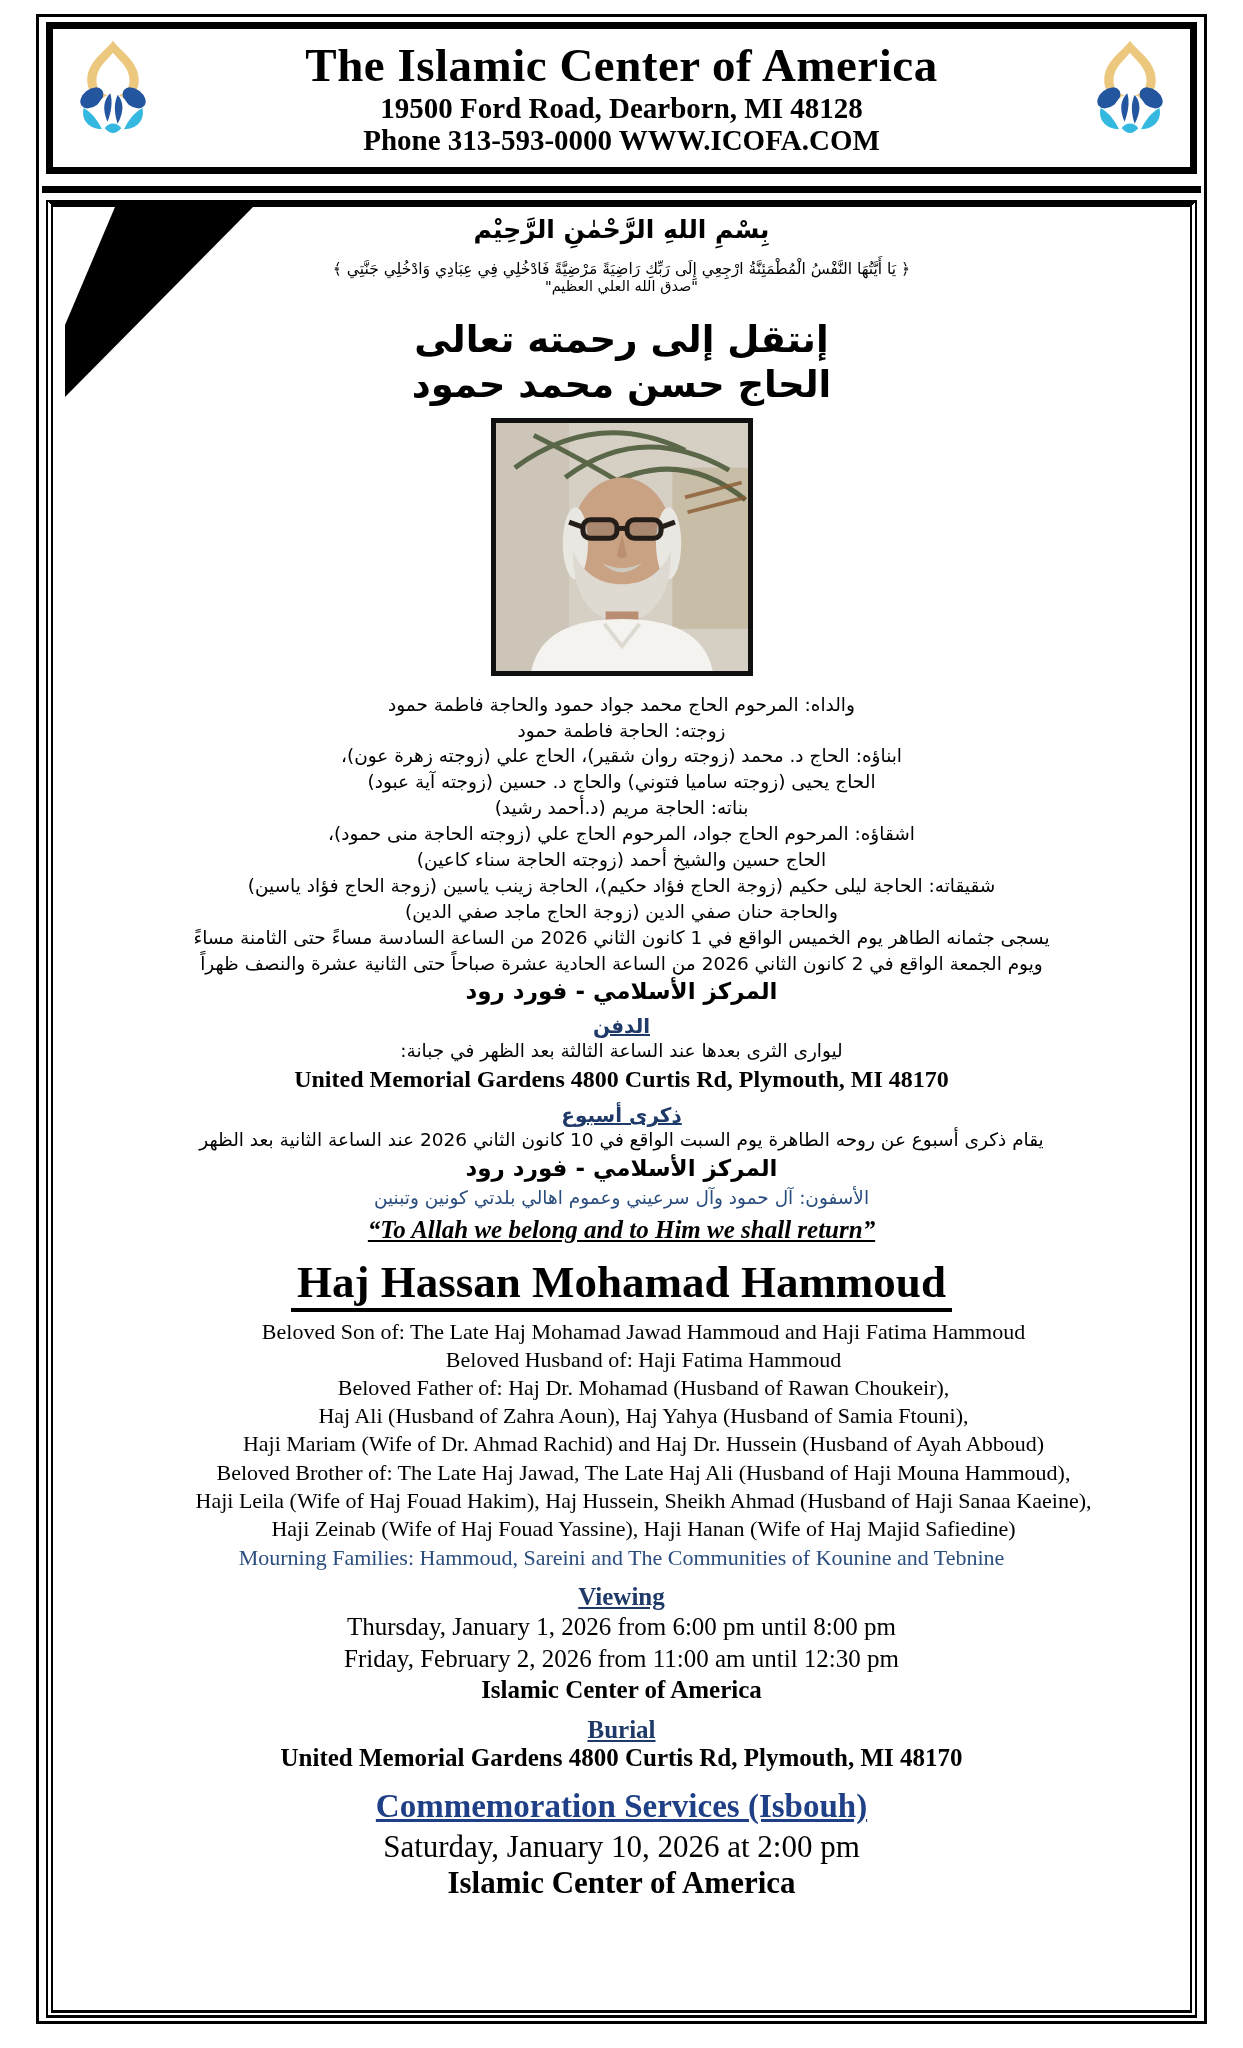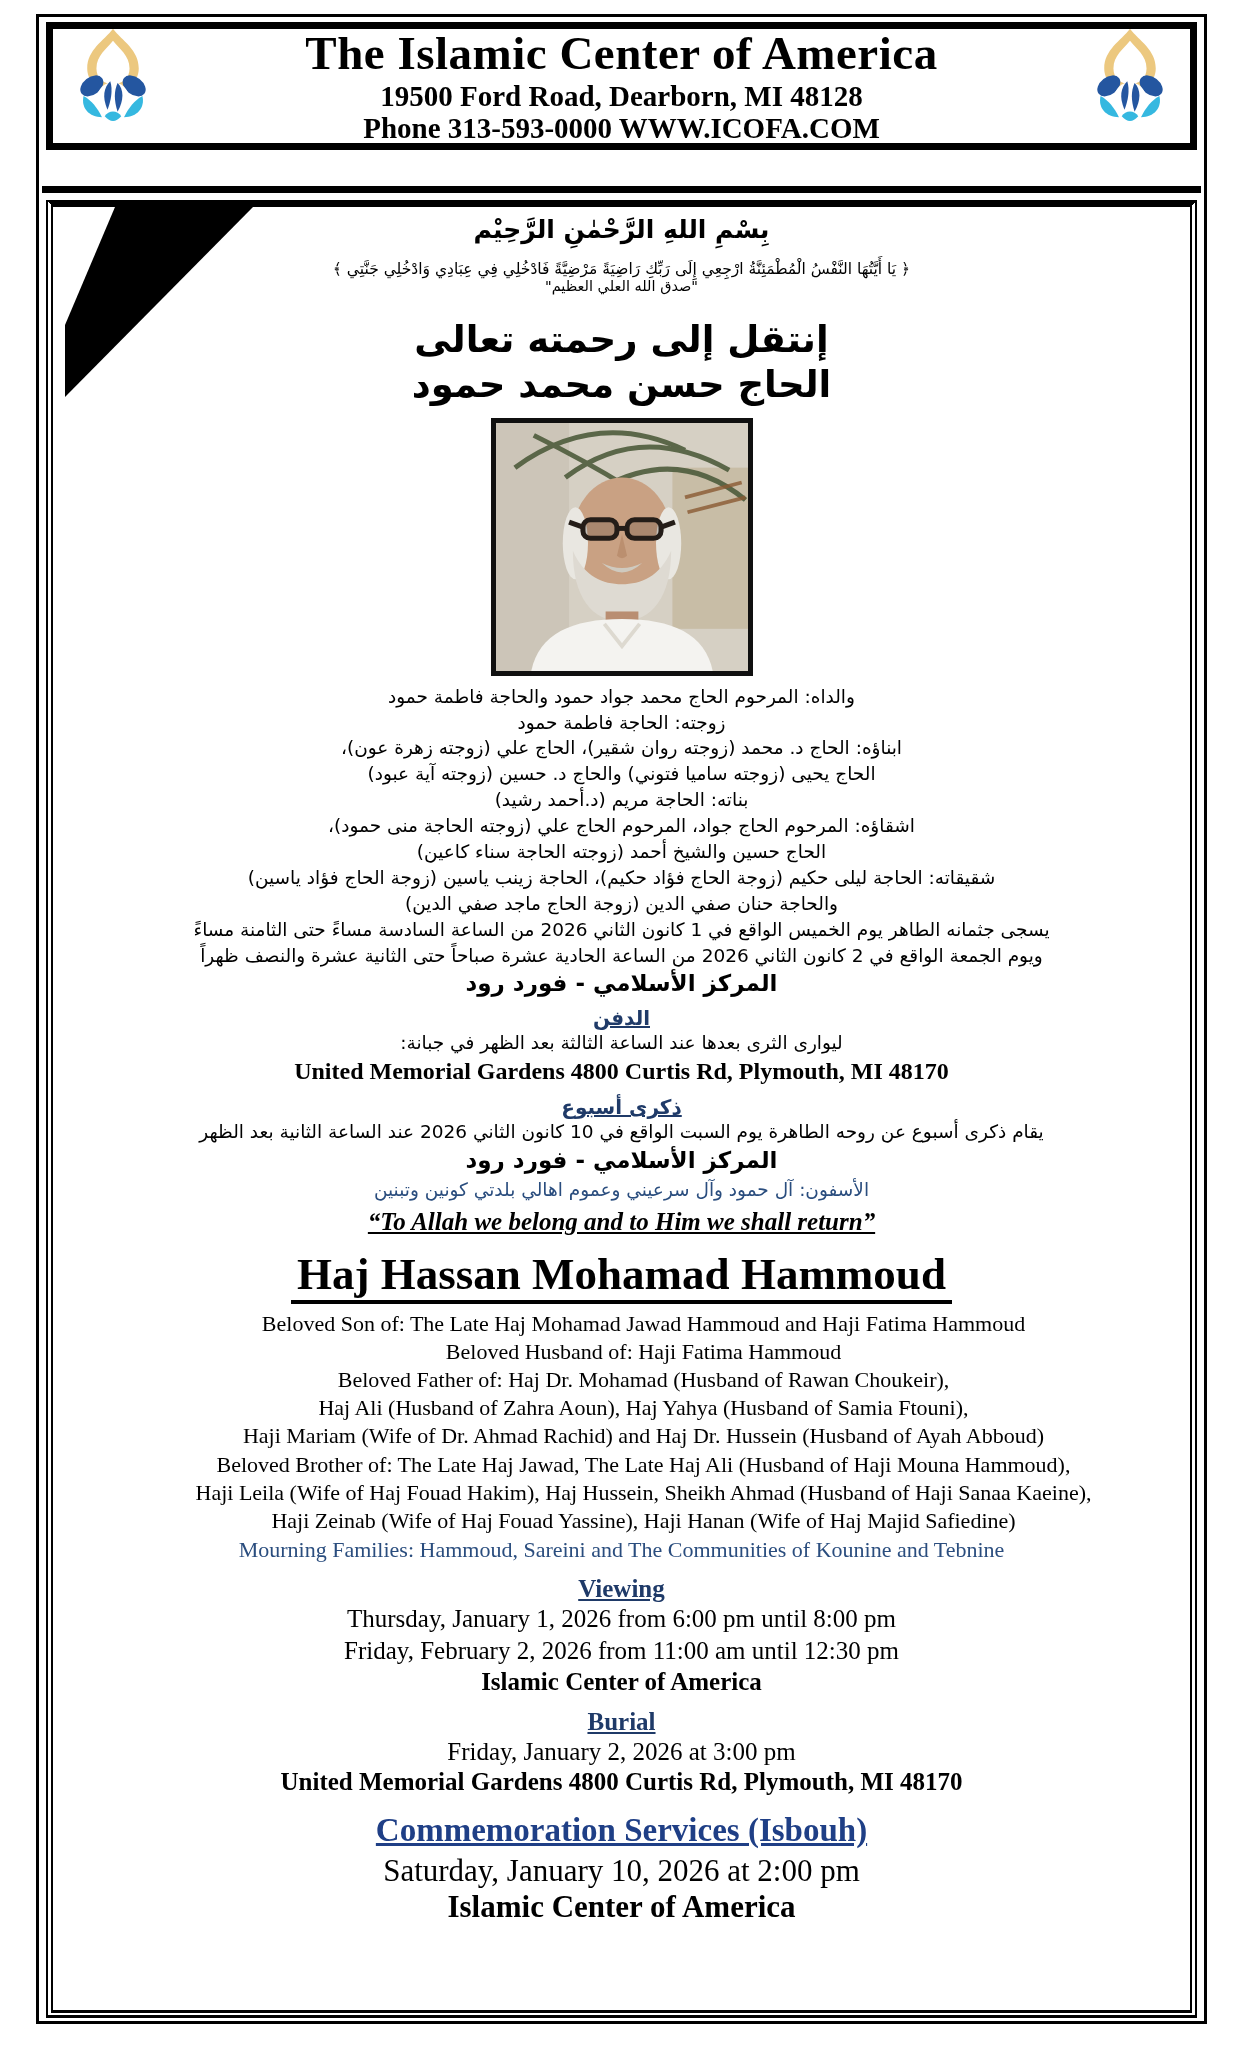--- a/index.html
+++ b/index.html
@@ -8,21 +8,21 @@
     position:relative; width:1243px; height:2048px; margin:0 auto;
     background:#ffffff; overflow:hidden;
     font-family:"Liberation Serif", serif; color:#000;
   }
   .outer-frame {
     position:absolute; top:14px; left:36px; right:36px; bottom:24px;
     border:3px solid #000; pointer-events:none;
   }
   
   .header-box {
-    position:absolute; top:22px; left:46px; right:46px; height:128px;
+    position:absolute; top:22px; left:46px; right:46px; height:152px;
     border:7px solid #000; background:#fff;
     display:flex; align-items:center; justify-content:space-between;
     padding:4px 14px;
   }
   .header-center { flex:1; text-align:center; line-height:1.12; }
   .header-title { font-size:47px; font-weight:bold; letter-spacing:0.5px; }
   .header-sub { font-size:29px; font-weight:bold; }
   .logo { width:92px; height:118px; flex:0 0 auto; }
   .separator-bar { position:absolute; top:186px; left:42px; right:42px; height:7px; background:#000; }
   
@@ -40,21 +40,21 @@
   .bismillah { margin-top:8px; font-size:25px; font-weight:bold; }
   .verse { font-size:15.5px; margin-top:16px; }
   .sadaqa { font-size:14.5px; }
   .announce { margin-top:23px; font-size:37px; font-weight:bold; line-height:1.25; }
   .deceased-ar { font-size:37px; font-weight:bold; line-height:1.2; }
   .photo-frame {
     display:inline-block; margin-top:10px; border:5px solid #101010;
     width:262px; height:258px; line-height:0;
   }
   .photo-frame svg { width:100%; height:100%; }
-  .family-ar { margin-top:8px; font-size:18.5px; line-height:1.36; }
+  .family-ar { margin-top:16px; font-size:18.5px; line-height:1.36; }
   .h-ar {
     display:inline-block; margin-top:10px; font-size:20px; font-weight:bold;
     color:#1f3a68; text-decoration:underline;
   }
   .ar-line { font-size:18.5px; line-height:1.4; }
   .center-ar { font-size:23px; font-weight:bold; margin-top:2px; }
   .cemetery { font-size:24px; font-weight:bold; margin-top:2px; }
   .mourners { color:#2a4d7e; font-size:18.5px; margin-top:6px; }
   .quote {
     margin-top:8px; font-size:25px; font-weight:bold; font-style:italic;
@@ -208,20 +208,19 @@
       <div>Haji Zeinab (Wife of  Haj Fouad Yassine), Haji Hanan (Wife of Haj Majid Safiedine)</div>
     </div>
     <div class="en mourning-families">Mourning Families: Hammoud, Sareini and The Communities of Kounine and Tebnine</div>
 
     <div><span class="en h-en">Viewing</span></div>
     <div class="en en-line">Thursday, January 1, 2026 from 6:00 pm until 8:00 pm</div>
     <div class="en en-line">Friday, February 2, 2026 from 11:00 am until 12:30 pm</div>
     <div class="en loc">Islamic Center of America</div>
 
     <div><span class="en h-en">Burial</span></div>
-    <div class="en en-line">Friday, January 2, 2026 at 3:00 pm</div>
     <div class="en loc">United Memorial Gardens 4800 Curtis Rd, Plymouth, MI 48170</div>
 
     <div><span class="en h-comm">Commemoration Services (Isbouh)</span></div>
     <div class="en comm-line">Saturday, January 10, 2026 at 2:00 pm</div>
     <div class="en comm-loc">Islamic Center of America</div>
   </div>
 </div>
 
 </body></html>

